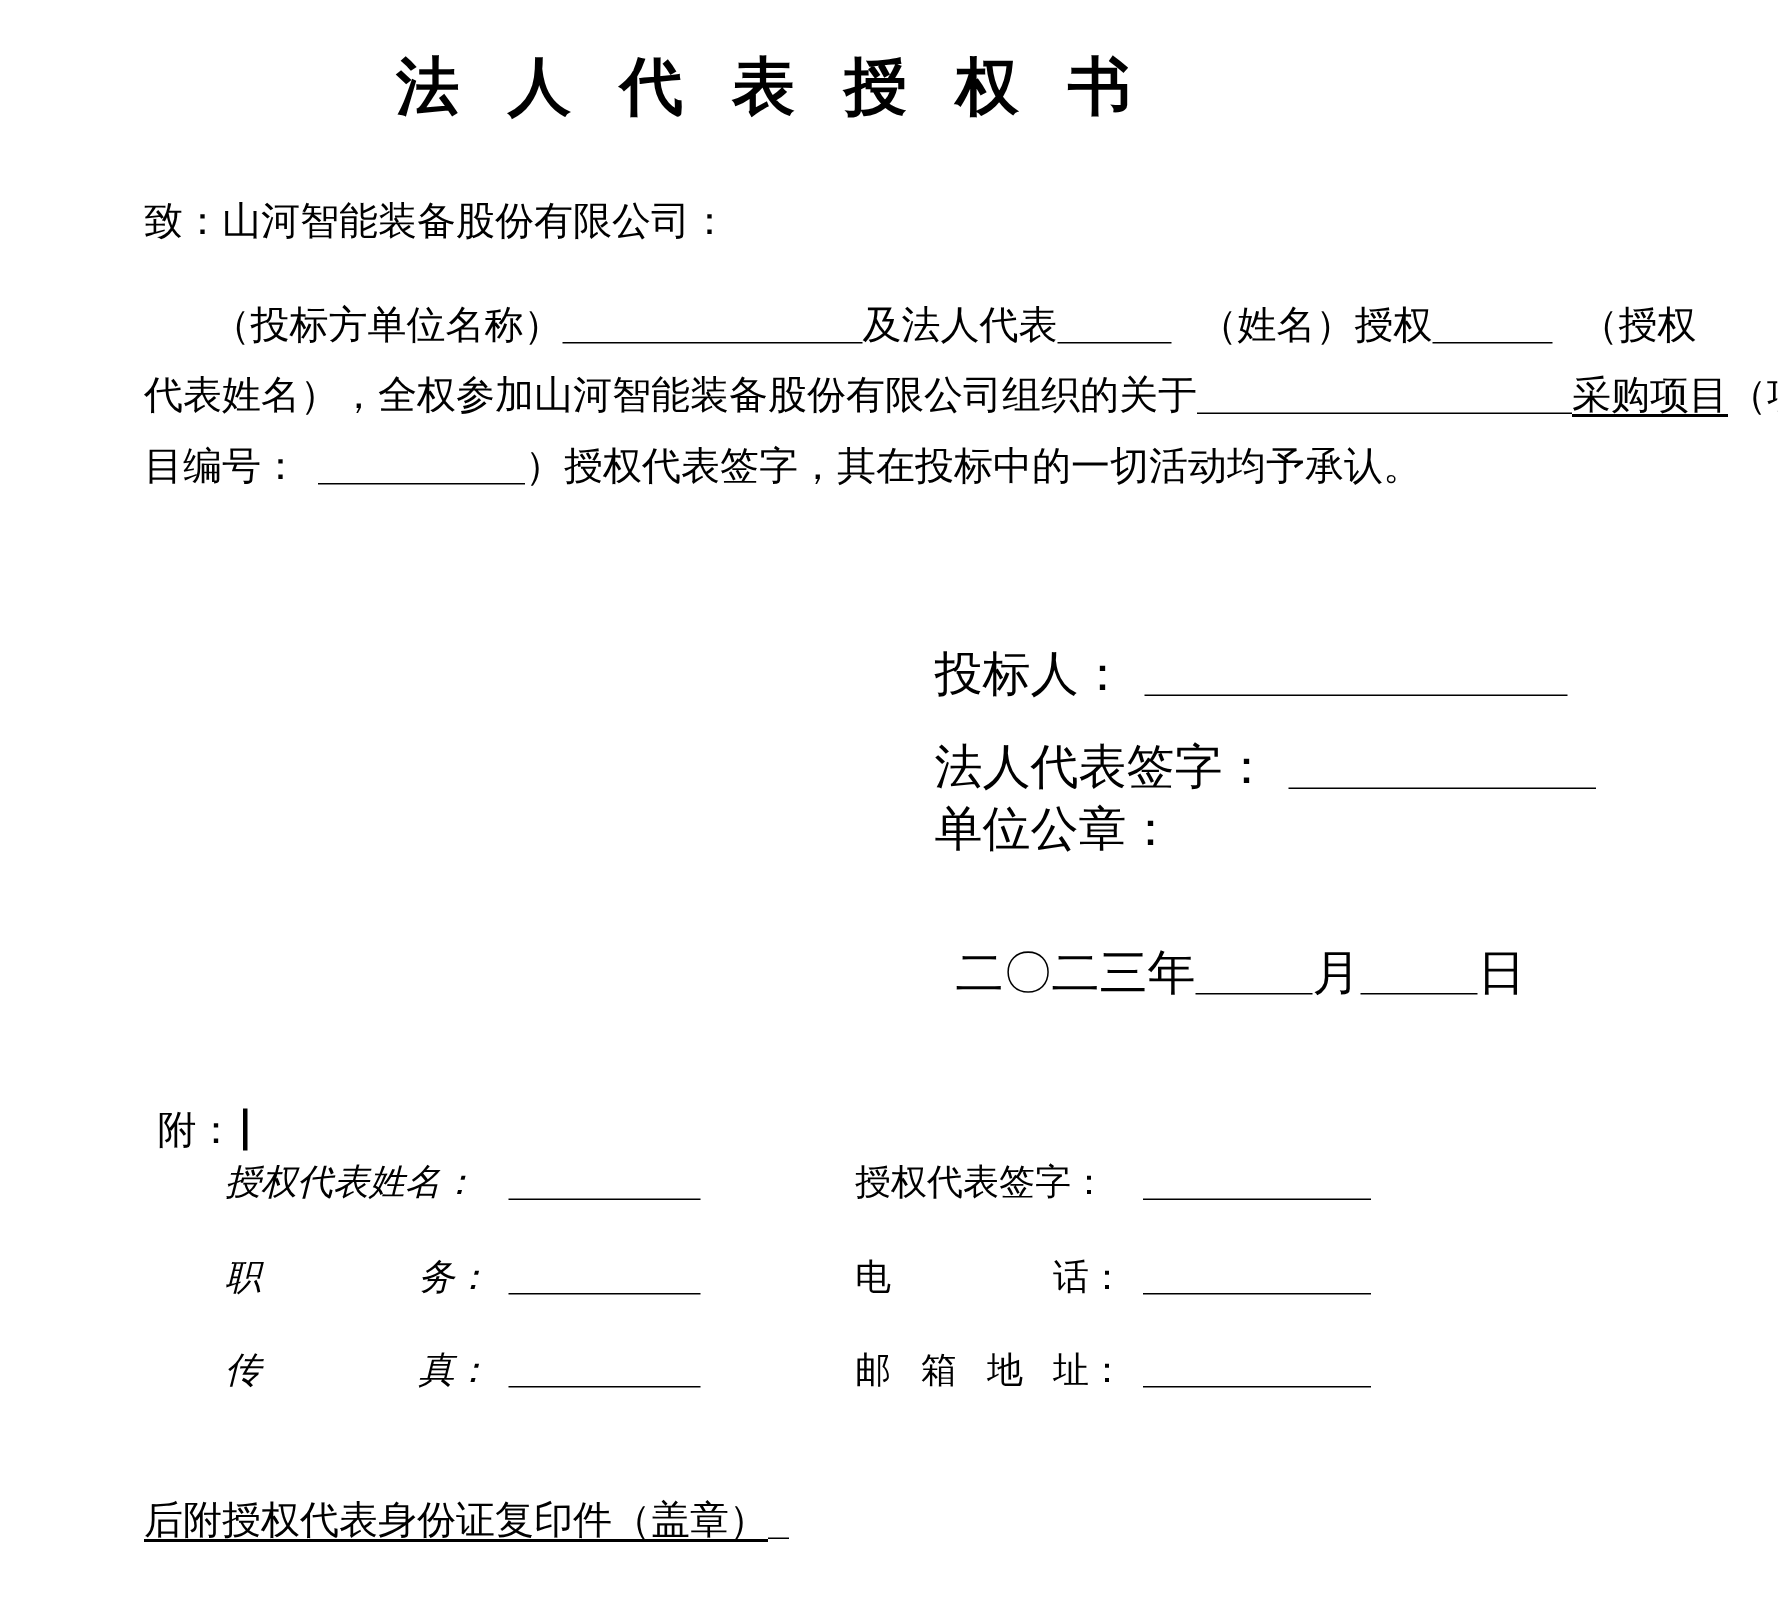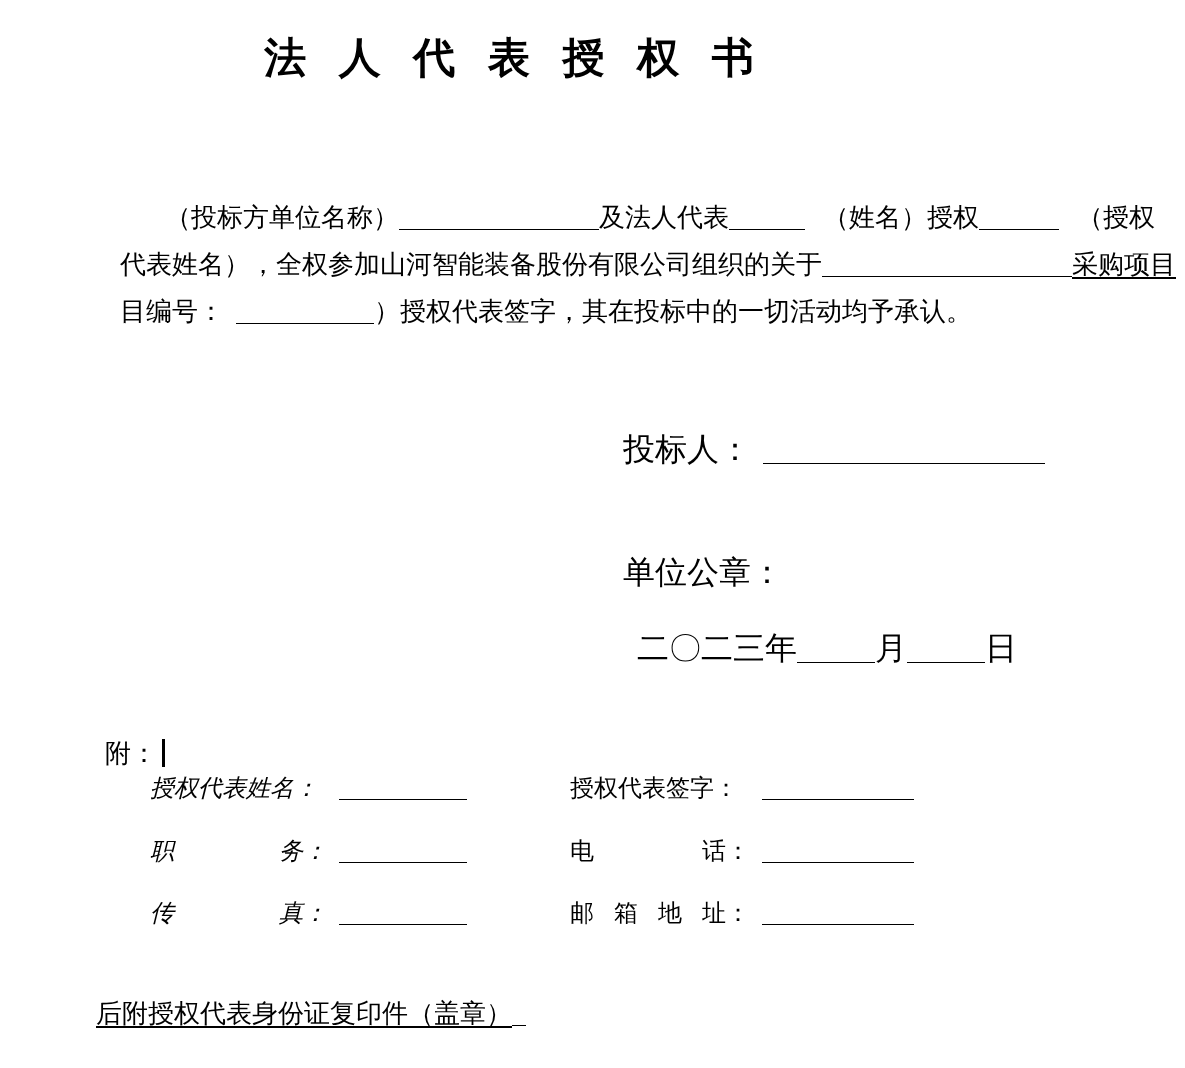--- a/index.html
+++ b/index.html
@@ -14,21 +14,21 @@
   .abs{position:absolute;white-space:nowrap;}
   .title{
     left:0;top:30px;width:1020px;
     text-align:center;
     font-size:42px;font-weight:bold;
     word-spacing:14px;
     letter-spacing:2px;
   }
   .bodytext{font-size:26px;}
   .salutation{left:96px;top:130px;}
-  .para{left:96px;top:194px;width:1060px;margin-left:24px;}
+  .para{left:96px;top:194px;width:1060px;}
   .para .pline{height:47px;line-height:47px;white-space:nowrap;}
   .indent{padding-left:45px;}
   .blank{
     display:inline-block;
     height:1em;
     border-bottom:1.5px solid #000;
     vertical-align:-4px;
   }
   .ul{
     text-decoration:underline;
@@ -58,37 +58,41 @@
     font-size:26px;
   }
 </style>
 </head>
 <body>
 
 <div class="page">
 
   <div class="abs title">法 人 代 表 授 权 书</div>
 
+  <div class="abs bodytext salutation">致：山河智能装备股份有限公司：</div>
 
   <div class="abs bodytext para">
     <div class="pline indent">
       <span>（投标方单位名称）</span><span class="blank" style="width:200px"></span><span>及法人代表</span><span class="blank" style="width:76px"></span><span class="gap">（姓名）授权</span><span class="blank" style="width:80px"></span><span class="gap">（授权</span>
     </div>
     <div class="pline">
       <span>代表姓名），全权参加山河智能装备股份有限公司组织的关于</span><span class="blank" style="width:250px"></span><span class="ul">采购项目</span><span>（项</span>
     </div>
     <div class="pline">
       <span>目编号：</span><span class="blank gap-s" style="width:138px"></span><span>）授权代表签字，其在投标中的一切活动均予承认。</span>
     </div>
   </div>
 
   <div class="abs sig" style="left:623px;top:428px;">
     <span>投标人：</span><span class="blank gap-s" style="width:282px"></span>
   </div>
-  <div class="abs sig" style="left:623px;top:551px;">
+  <div class="abs sig" style="left:623px;top:490px;">
+    <span>法人代表签字：</span><span class="blank gap-s" style="width:205px"></span>
+  </div>
+  <div class="abs sig" style="left:623px;top:531px;">
     <span>单位公章：</span>
   </div>
   <div class="abs sig" style="left:637px;top:627px;">
     <span>二〇二三年</span><span class="blank" style="width:78px"></span><span>月</span><span class="blank" style="width:78px"></span><span>日</span>
   </div>
 
   <div class="abs bodytext" style="left:105px;top:736px;">
     <span>附：</span><span class="caret"></span>
   </div>
 

